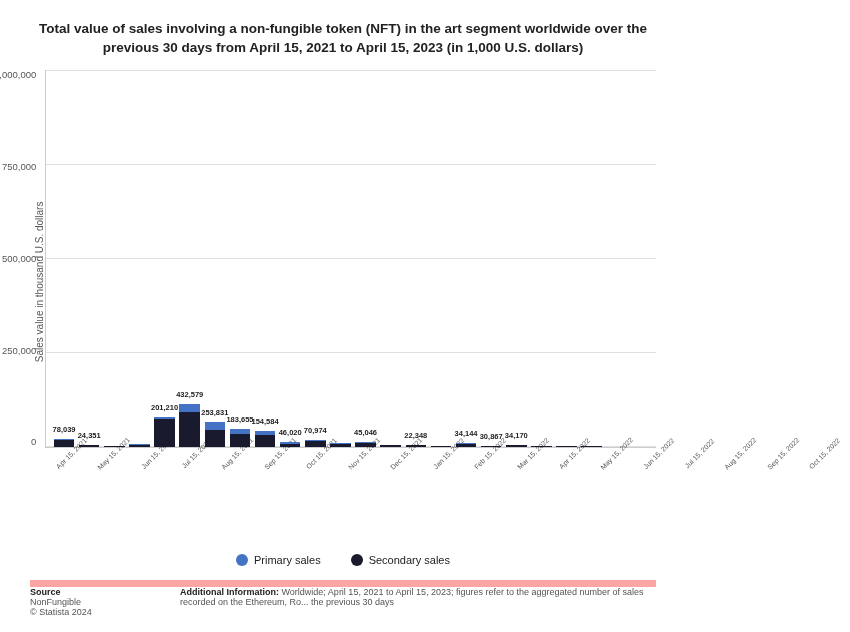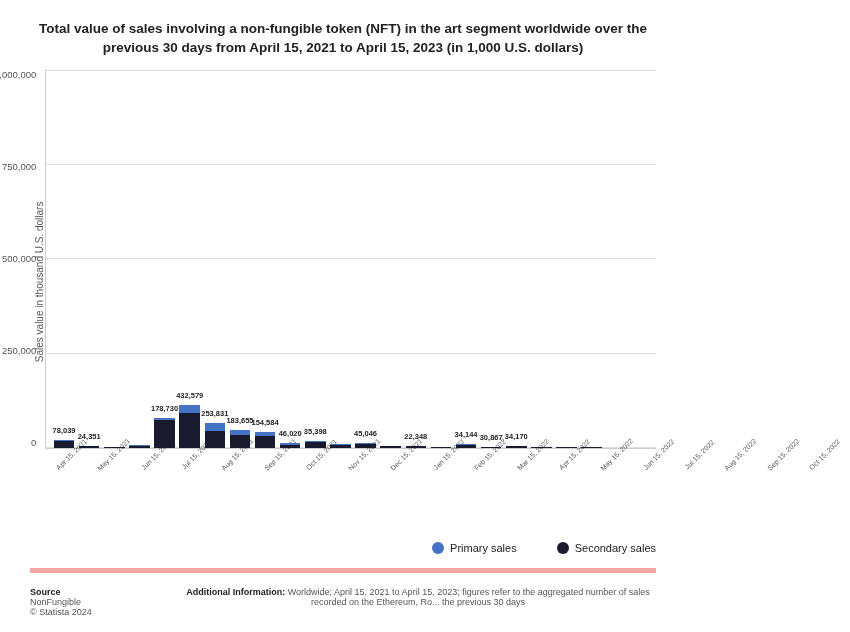--- a/index.html
+++ b/index.html
@@ -135,56 +135,55 @@
       transform: rotate(-45deg);
       transform-origin: top center;
       white-space: nowrap;
       height: 42px;
       display: flex;
       align-items: flex-start;
       justify-content: center;
     }
     .legend {
       display: flex;
-      justify-content: flex-end;
-      gap: 40px;
-      margin-top: 48px;
+      justify-content: center;
+      gap: 30px;
+      margin-top: 61px;
       margin-bottom: 10px;
     }
     .legend-item {
       display: flex;
       align-items: center;
       gap: 6px;
       font-size: 11px;
       color: #222;
     }
     .legend-dot {
       width: 12px;
       height: 12px;
       border-radius: 50%;
     }
     .footer {
       display: flex;
       gap: 30px;
       font-size: 9px;
       color: #555;
-      border-top: 5px solid #fca5a5;
-      padding-top: 14px;
+      border-top: 7px solid #fca5a5;
+      padding-top: 0;
       margin-top: 4px;
     }
     .footer-left {
       min-width: 120px;
     }
     .footer-left .source-label {
       font-weight: bold;
       color: #222;
     }
     .footer-right {
       flex: 1;
-      text-align: center;
     }
     .footer-right .info-label {
       font-weight: bold;
       color: #222;
     }
   </style>
 </head>
 <body>
 
 <div class="container">
@@ -230,21 +229,21 @@
                 <div class="bar-primary" style="height: 0px;"></div>
               </div>
             </div>
             <div class="bar-group">
               <div class="bar-stack">
                 <div class="bar-secondary" style="height: 2px;"></div>
                 <div class="bar-primary" style="height: 1px;"></div>
               </div>
             </div>
             <div class="bar-group">
-              <div class="bar-label">178,730</div>
+              <div class="bar-label">201,210</div>
               <div class="bar-stack">
                 <div class="bar-secondary" style="height: 28px;"></div>
                 <div class="bar-primary" style="height: 2px;"></div>
               </div>
             </div>
             <div class="bar-group">
               <div class="bar-label">432,579</div>
               <div class="bar-stack">
                 <div class="bar-secondary" style="height: 35px;"></div>
                 <div class="bar-primary" style="height: 8px;"></div>
@@ -272,21 +271,21 @@
               </div>
             </div>
             <div class="bar-group">
               <div class="bar-label">46,020</div>
               <div class="bar-stack">
                 <div class="bar-secondary" style="height: 3px;"></div>
                 <div class="bar-primary" style="height: 2px;"></div>
               </div>
             </div>
             <div class="bar-group">
-              <div class="bar-label">35,398</div>
+              <div class="bar-label">70,974</div>
               <div class="bar-stack">
                 <div class="bar-secondary" style="height: 6px;"></div>
                 <div class="bar-primary" style="height: 1px;"></div>
               </div>
             </div>
             <div class="bar-group">
               <div class="bar-stack">
                 <div class="bar-secondary" style="height: 3px;"></div>
                 <div class="bar-primary" style="height: 1px;"></div>
               </div>

